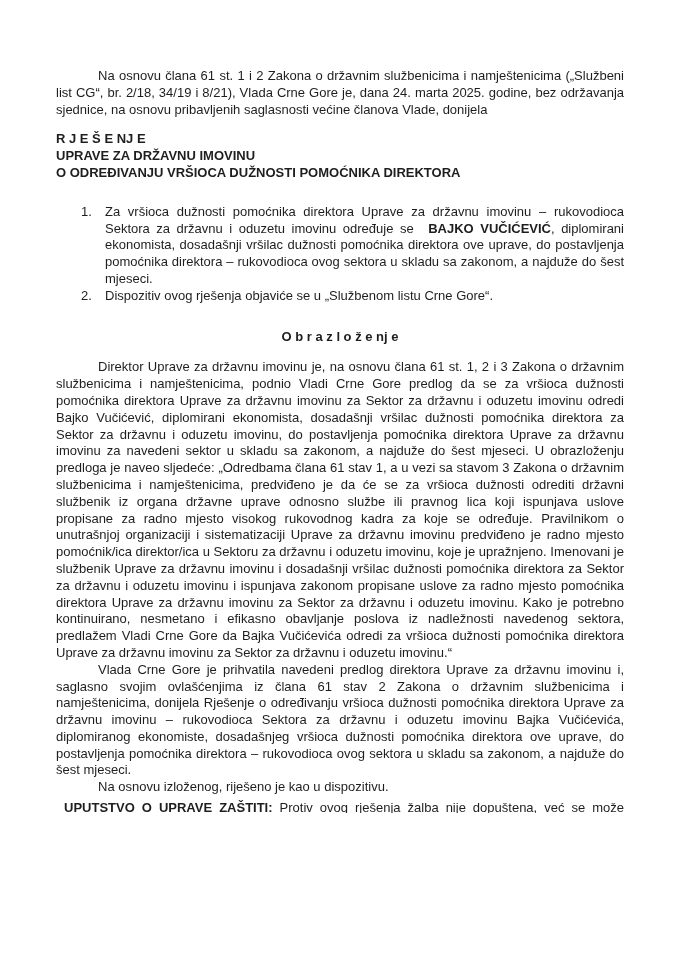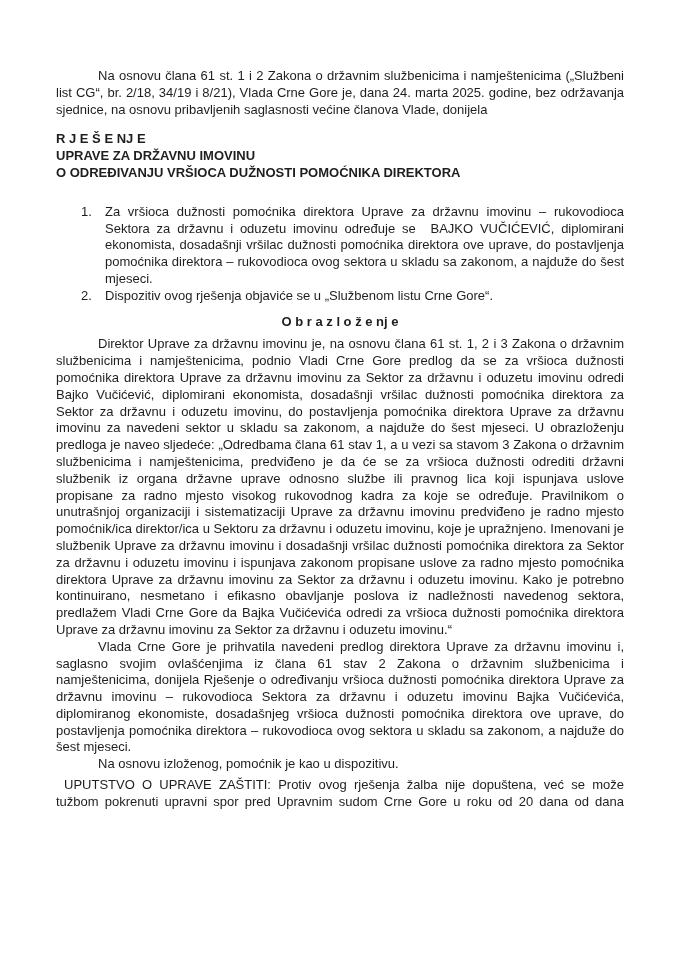--- a/index.html
+++ b/index.html
@@ -39,41 +39,41 @@
   }
   .list-num {
     flex: none;
     width: 24px;
   }
   .list-body {
     flex: 1;
     text-align: justify;
   }
   .section-heading {
-    margin-top: 9px;
+    margin-top: 24px;
     text-align: center;
     font-weight: bold;
   }
-  .para-first { margin-top: 6px; }
+  .para-first { margin-top: 14px; }
   .para-last { margin-bottom: 4px; }
   .legal { margin-bottom: 14px; }
   .footer-lines { }
   .issuer {
     margin-top: 18px;
     margin-bottom: 11px;
     text-align: center;
     font-weight: bold;
   }
   .signature {
     width: 200px;
     margin-left: 259px;
     text-align: center;
   }
   .signature .role { font-weight: bold; }
-  strong { font-weight: normal; padding-left: 8px; }
+  strong { font-weight: bold; padding-left: 8px; }
 </style>
 </head>
 <body>
 
 <div class="page">
 
   <p class="justify indent">Na osnovu člana 61 st. 1 i 2 Zakona o državnim službenicima i namještenicima („Službeni list CG“, br. 2/18, 34/19 i 8/21), Vlada Crne Gore je, dana 24. marta 2025. godine, bez održavanja sjednice, na osnovu pribavljenih saglasnosti većine članova Vlade, donijela</p>
 
   <div class="title-block">
     <div>R J E Š E NJ E</div>
@@ -91,21 +91,21 @@
       <p class="list-body">Dispozitiv ovog rješenja objaviće se u „Službenom listu Crne Gore“.</p>
     </div>
   </div>
 
   <div class="section-heading">O b r a z l o ž e nj e</div>
 
   <p class="justify indent para-first">Direktor Uprave za državnu imovinu je, na osnovu člana 61 st. 1, 2 i 3 Zakona o državnim službenicima i namještenicima, podnio Vladi Crne Gore predlog da se za vršioca dužnosti pomoćnika direktora Uprave za državnu imovinu za Sektor za državnu i oduzetu imovinu odredi Bajko Vučićević, diplomirani ekonomista, dosadašnji vršilac dužnosti pomoćnika direktora za Sektor za državnu i oduzetu imovinu, do postavljenja pomoćnika direktora Uprave za državnu imovinu za navedeni sektor u skladu sa zakonom, a najduže do šest mjeseci. U obrazloženju predloga je naveo sljedeće: „Odredbama člana 61 stav 1, a u vezi sa stavom 3 Zakona o državnim službenicima i namještenicima, predviđeno je da će se za vršioca dužnosti odrediti državni službenik iz organa državne uprave odnosno službe ili pravnog lica koji ispunjava uslove propisane za radno mjesto visokog rukovodnog kadra za koje se određuje. Pravilnikom o unutrašnjoj organizaciji i sistematizaciji Uprave za državnu imovinu predviđeno je radno mjesto pomoćnik/ica direktor/ica u Sektoru za državnu i oduzetu imovinu, koje je upražnjeno. Imenovani je službenik Uprave za državnu imovinu i dosadašnji vršilac dužnosti pomoćnika direktora za Sektor za državnu i oduzetu imovinu i ispunjava zakonom propisane uslove za radno mjesto pomoćnika direktora Uprave za državnu imovinu za Sektor za državnu i oduzetu imovinu. Kako je potrebno kontinuirano, nesmetano i efikasno obavljanje poslova iz nadležnosti navedenog sektora, predlažem Vladi Crne Gore da Bajka Vučićevića odredi za vršioca dužnosti pomoćnika direktora Uprave za državnu imovinu za Sektor za državnu i oduzetu imovinu.“</p>
 
   <p class="justify indent">Vlada Crne Gore je prihvatila navedeni predlog direktora Uprave za državnu imovinu i, saglasno svojim ovlašćenjima iz člana 61 stav 2 Zakona o državnim službenicima i namještenicima, donijela Rješenje o određivanju vršioca dužnosti pomoćnika direktora Uprave za državnu imovinu – rukovodioca Sektora za državnu i oduzetu imovinu Bajka Vučićevića, diplomiranog ekonomiste, dosadašnjeg vršioca dužnosti pomoćnika direktora ove uprave, do postavljenja pomoćnika direktora – rukovodioca ovog sektora u skladu sa zakonom, a najduže do šest mjeseci.</p>
 
-  <p class="indent para-last">Na osnovu izloženog, pomoćnik je kao u dispozitivu.</p>
+  <p class="indent para-last">Na osnovu izloženog, riješeno je kao u dispozitivu.</p>
 
   <p class="justify legal"><strong>UPUTSTVO O UPRAVE ZAŠTITI:</strong> <span>Protiv ovog rješenja žalba nije dopuštena, već se može tužbom pokrenuti upravni spor pred Upravnim sudom Crne Gore u roku od 20 dana od dana prijema rješenja.</span></p>
 
   <div class="footer-lines">
     <p>Podgorica, _____________ 2019. godine</p>
   </div>
 
   <div class="issuer">VLADA CRNE GORE</div>
 
   <div class="signature">

